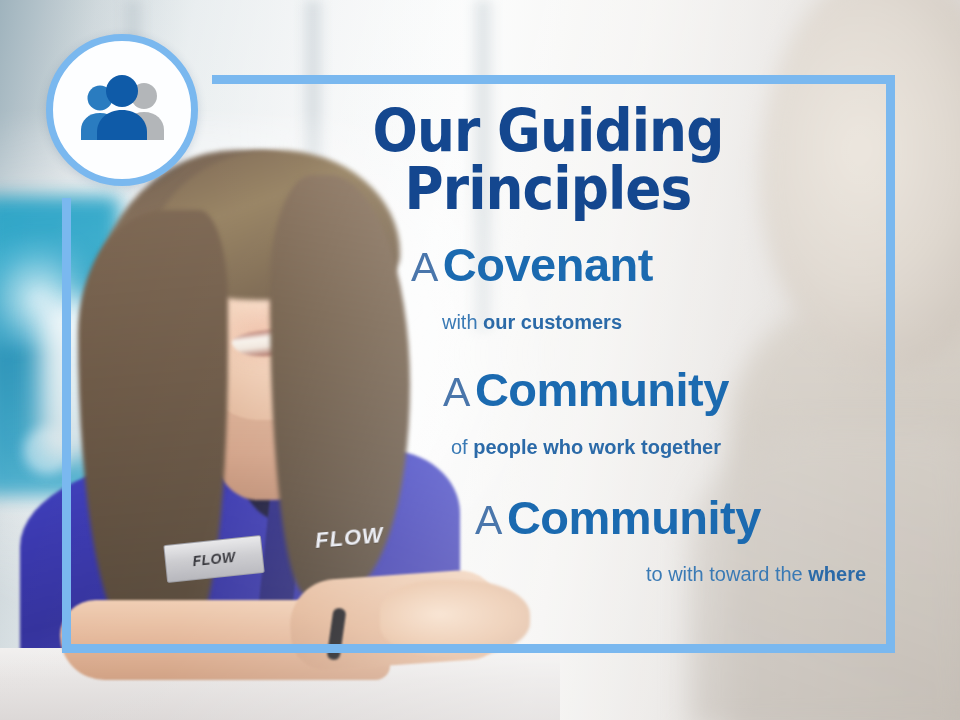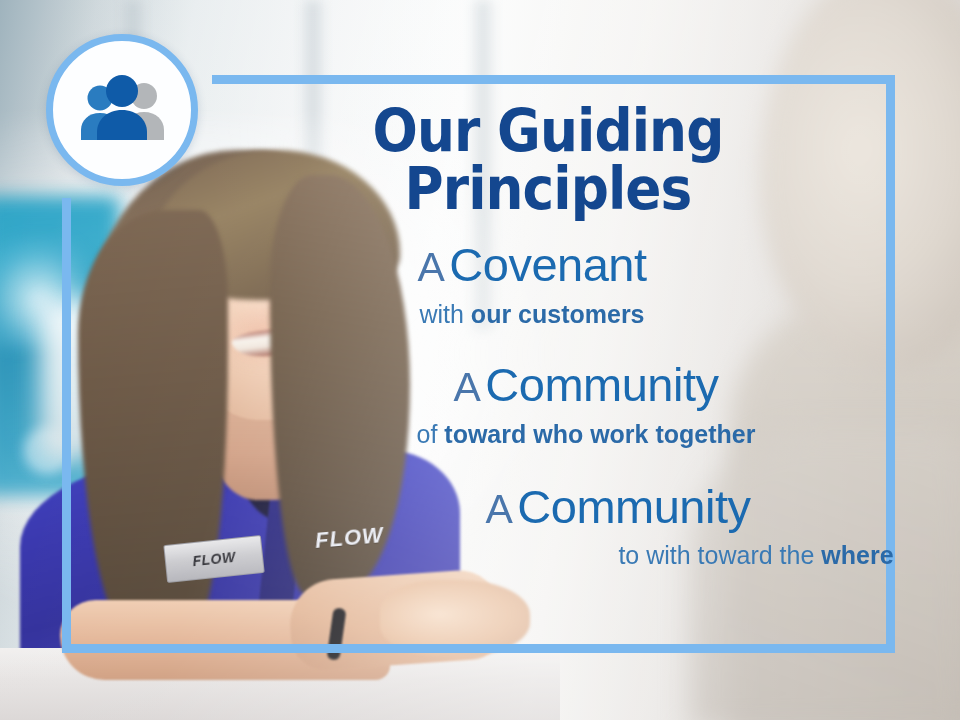--- a/index.html
+++ b/index.html
@@ -290,30 +290,30 @@
     line-height: 1.08;
     white-space: nowrap;
   }
   .p-art {
     font-size: 41px;
     font-weight: 400;
     color: #4a76ab;
   }
   .p-word {
     font-size: 47px;
-    font-weight: 400;
+    font-weight: 700;
     color: #1b6ab0;
     letter-spacing: -.5px;
   }
   .p-sub {
     font-family: "Liberation Sans", "DejaVu Sans", sans-serif;
-    font-size: 25px;
+    font-size: 20px;
     line-height: 1.28;
     color: #3a7ab5;
-    margin-top: 7px;
+    margin-top: 19px;
   }
   .p-sub b { font-weight: 700; color: #2b6aa8; }
 
   .p1 .p-sub, .p2 .p-sub { }
   .p1 .p-line, .p2 .p-line, .p3 .p-line { }
 
   
   .p1 { transform: translateX(-16px); }
   .p2 { transform: translateX(38px); }
   .p3 { transform: translateX(70px); }
@@ -403,21 +403,21 @@
           <div><span>with </span><b>our customers</b></div>
         </div>
     </div>
 
     <div class="principle p2">
       <div class="p-line">
         <span class="p-art">A</span>
         <span class="p-word">Community</span>
       </div>
       <div class="p-sub">
-          <div><span>of </span><b>toward who work together</b></div>
+          <div><span>of </span><b>people who work together</b></div>
         </div>
     </div>
 
     <div class="principle p3">
       <div class="p-line">
         <span class="p-art">A</span>
         <span class="p-word">Community</span>
       </div>
       <div class="p-sub">
           <div><span>to with toward the </span><b>where</b></div>

